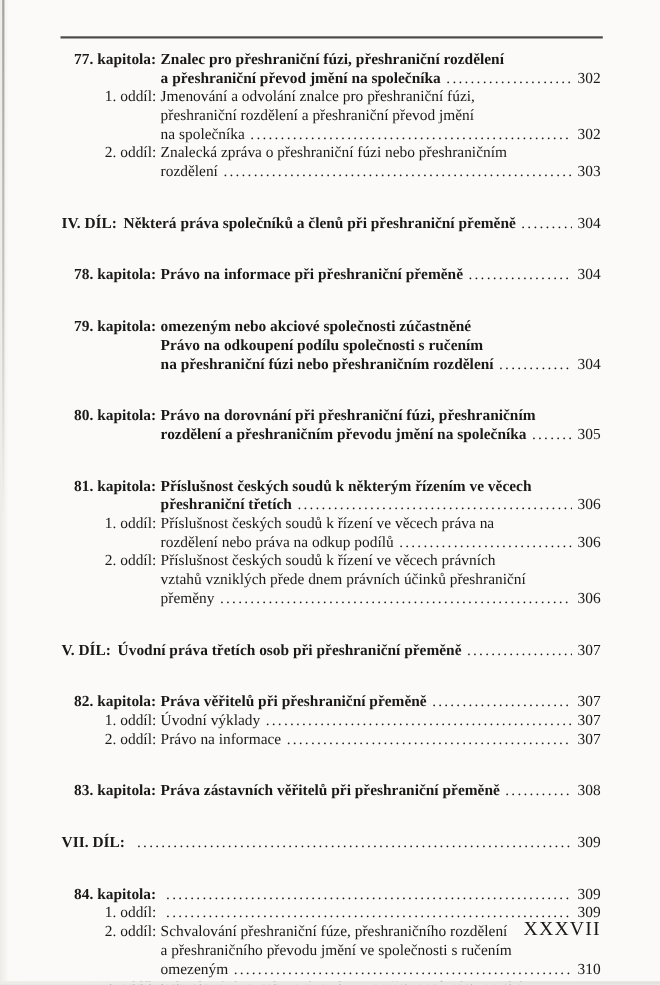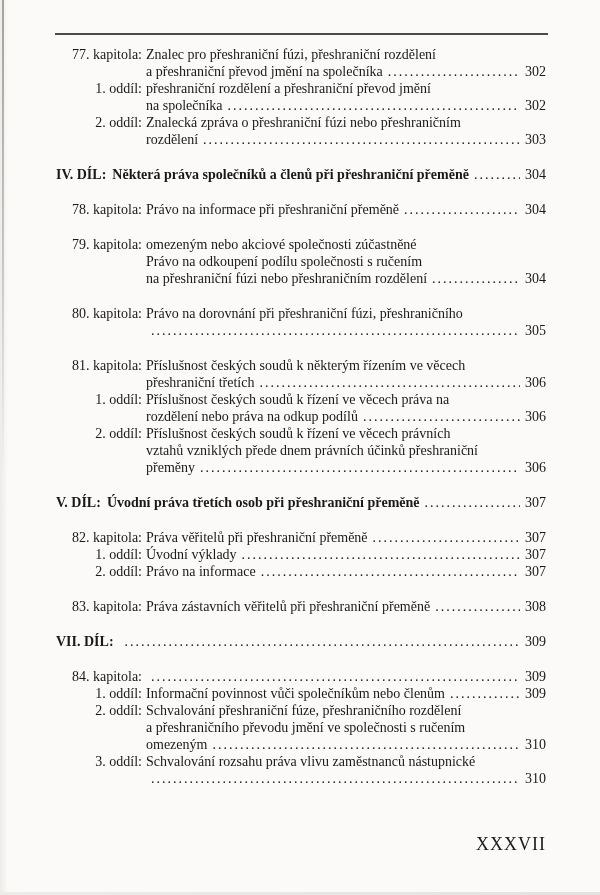--- a/index.html
+++ b/index.html
@@ -20,24 +20,24 @@
   .bottom-edge{
     position:absolute;left:0;bottom:0;width:100%;height:3px;
     background:linear-gradient(to right,#eeece9,#e4e2df);
   }
   .top-rule{
     position:absolute;left:55px;right:52px;top:33px;height:2px;
     background:#4c4a47;
   }
   .toc{position:absolute;top:46px;left:56px;right:54px;}
   .entry{display:flex;align-items:flex-start;}
-  .entry.gap{margin-top:18px;}
+  .entry.gap{margin-top:30px;}
   .entry .lbl{flex:0 0 86px;text-align:right;white-space:pre;}
   .entry .body{flex:1 1 auto;margin-left:4px;min-width:0;}
-  .entry.kapitola .lbl,.entry.kapitola .txt{font-weight:normal;}
+  .entry.kapitola .lbl,.entry.kapitola .txt{font-weight:bold;}
   .entry.dil{display:block;}
   .entry.dil .txt,.lbl-inline{font-weight:bold;}
   .lbl-inline{white-space:pre;margin-right:6px;}
   .line{white-space:pre;}
   .line.last{display:flex;align-items:flex-end;white-space:normal;}
   .txt{flex:0 1 auto;white-space:pre;}
   .dots{
     flex:1 1 auto;min-width:6px;overflow:hidden;white-space:nowrap;
     letter-spacing:2px;padding:0 3px 0 5px;font-weight:normal;
   }
@@ -64,20 +64,21 @@
             <div class="line last">
               <span class="txt">a přeshraniční převod jmění na společníka</span>
               <span class="dots">........................................................................................................................................................................................................</span>
               <span class="pg">302</span>
             </div>
           </div>
         </div>
         <div class="entry oddil">
           <div class="lbl">1. oddíl:</div>
           <div class="body">
+            <div class="line"><span class="txt">Jmenování a odvolání znalce pro přeshraniční fúzi,</span></div>
             <div class="line"><span class="txt">přeshraniční rozdělení a přeshraniční převod jmění</span></div>
             <div class="line last">
               <span class="txt">na společníka</span>
               <span class="dots">........................................................................................................................................................................................................</span>
               <span class="pg">302</span>
             </div>
           </div>
         </div>
         <div class="entry oddil">
           <div class="lbl">2. oddíl:</div>
@@ -116,22 +117,23 @@
             <div class="line last">
               <span class="txt">na přeshraniční fúzi nebo přeshraničním rozdělení</span>
               <span class="dots">........................................................................................................................................................................................................</span>
               <span class="pg">304</span>
             </div>
           </div>
         </div>
         <div class="entry kapitola gap">
           <div class="lbl">80. kapitola:</div>
           <div class="body">
-            <div class="line"><span class="txt">Právo na dorovnání při přeshraniční fúzi, přeshraničního</span></div>
-            <div class="line last">
+            <div class="line"><span class="txt">Právo na dorovnání při přeshraniční fúzi, přeshraničním</span></div>
+            <div class="line last">
+              <span class="txt">rozdělení a přeshraničním převodu jmění na společníka</span>
               <span class="dots">........................................................................................................................................................................................................</span>
               <span class="pg">305</span>
             </div>
           </div>
         </div>
         <div class="entry kapitola gap">
           <div class="lbl">81. kapitola:</div>
           <div class="body">
             <div class="line"><span class="txt">Příslušnost českých soudů k některým řízením ve věcech</span></div>
             <div class="line last">
@@ -225,21 +227,20 @@
             <div class="line last">
               <span class="dots">........................................................................................................................................................................................................</span>
               <span class="pg">309</span>
             </div>
           </div>
         </div>
         <div class="entry oddil">
           <div class="lbl">1. oddíl:</div>
           <div class="body">
             <div class="line last">
-              <span class="txt">Informační povinnost vůči společníkům nebo členům</span>
               <span class="dots">........................................................................................................................................................................................................</span>
               <span class="pg">309</span>
             </div>
           </div>
         </div>
         <div class="entry oddil">
           <div class="lbl">2. oddíl:</div>
           <div class="body">
             <div class="line"><span class="txt">Schvalování přeshraniční fúze, přeshraničního rozdělení</span></div>
             <div class="line"><span class="txt">a přeshraničního převodu jmění ve společnosti s ručením</span></div>

